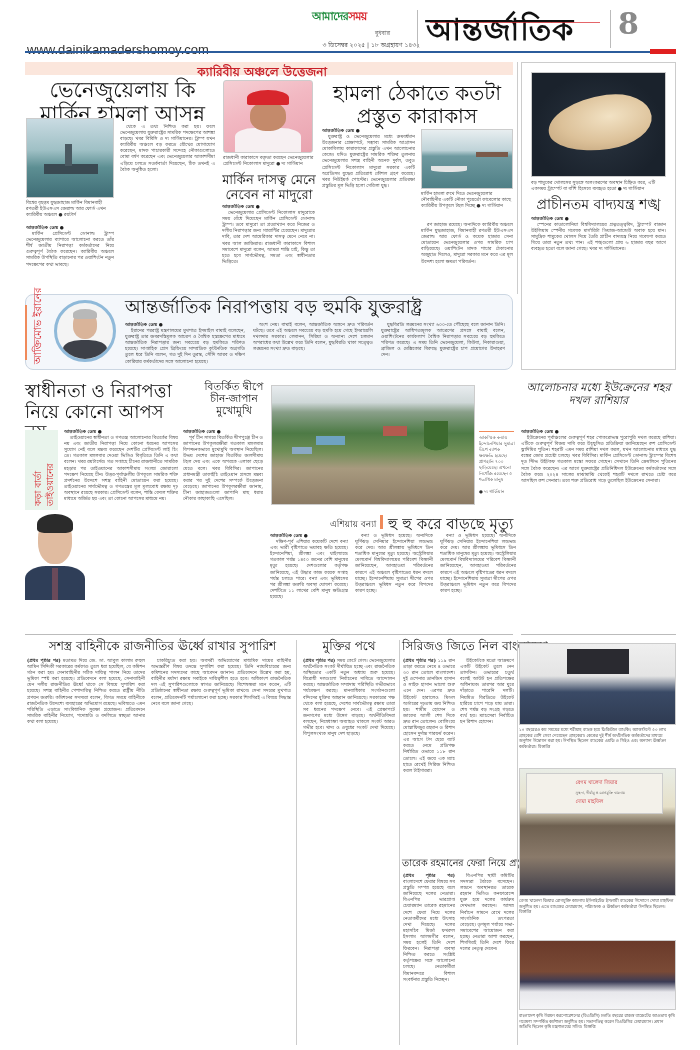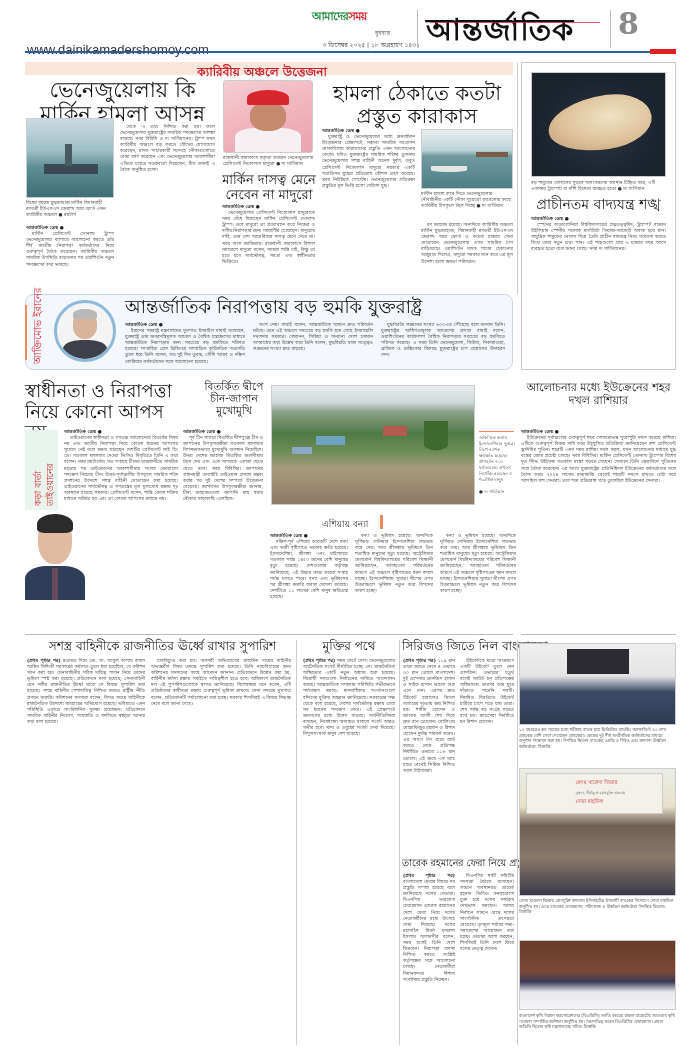--- a/index.html
+++ b/index.html
@@ -209,35 +209,36 @@
   <div class="roof2"></div>
   <div class="roof3"></div>
   <div class="palm"></div>
 </div>
 <div class="abs orange-bar" style="left:479px; top:431px; width:35px; height:1px;"></div>
 <div class="abs caption" style="left:479px; top:435px; width:36px; font-size:4.4px; line-height:6px;">
   <span>আকস্মিক বন্যায় ইন্দোনেশিয়ার সুমাত্রা দ্বীপে ব্যাপক ক্ষয়ক্ষতি হয়েছে। প্রাণহানি ৭০০ ছাড়িয়েছে। এখনো নিখোঁজ রয়েছেন ৫ শতাধিক মানুষ</span><br><br>
   <span>● দ্য গার্ডিয়ান</span>
 </div>
 <div class="abs" style="left:318px; top:513px; width:195px; height:18px;">
-  <span class="abs" style="left:4px; top:4px; font-size:9px; color:#333;">এশিয়ায় বন্যা</span>
+  <span class="abs" style="left:12px; top:4px; font-size:9px; color:#333;">এশিয়ায় বন্যা</span>
   <span class="abs" style="left:62px; top:2px; width:3px; height:14px; background:#f08a5a;"></span>
+  <span class="abs" style="left:70px; top:-1px; font-size:15px; color:#111; white-space:nowrap;">হু হু করে বাড়ছে মৃত্যু</span>
 </div>
 <div class="abs body-text" style="left:270px; top:533px; width:78px; height:97px;">
   <div class="byline">আন্তর্জাতিক ডেস্ক ●</div>
   <p>দক্ষিণ-পূর্ব এশিয়ার কয়েকটি দেশে বন্যা এবং ভারী বৃষ্টিপাতে ভয়াবহ ক্ষতি হয়েছে। ইন্দোনেশিয়া, শ্রীলঙ্কা এবং থাইল্যান্ডে গতকাল পর্যন্ত ১৪৫০ জনের বেশি মানুষের মৃত্যু হয়েছে। দেশগুলোর কর্তৃপক্ষ জানিয়েছে, এই উদ্ধার কাজ কয়েক সপ্তাহ পর্যন্ত চলতে পারে। বন্যা এবং ভূমিধসের পর শ্রীলঙ্কা জরুরি অবস্থা ঘোষণা করেছে। দেশটিতে ১১ লাখের বেশি মানুষ ক্ষতিগ্রস্ত হয়েছে।</p>
 </div>
 <div class="abs body-text" style="left:355px; top:533px; width:78px; height:97px;">
   <p>বন্যা ও ভূমিধস হয়েছে। অন্যদিকে ঘূর্ণিঝড় সেনিয়ার ইন্দোনেশিয়া লন্ডভন্ড করে দেয়। আর শ্রীলঙ্কায় ভূমিধসে তিন শতাধিক মানুষের মৃত্যু হয়েছে। অস্ট্রেলিয়ার মেলবোর্ন বিশ্ববিদ্যালয়ের পরিবেশ বিজ্ঞানী জানিয়েছেন, আবহাওয়া পরিবর্তনের কারণে এই অঞ্চলে বৃষ্টিপাতের ধরন বদলে যাচ্ছে। ইন্দোনেশিয়ায় সুমাত্রা দ্বীপের ওপর উত্তরাঞ্চলে ভূমিধস নতুন করে বিপদের কারণ হচ্ছে।</p>
 </div>
 <div class="abs body-text" style="left:440px; top:533px; width:76px; height:97px;">
   <p>বন্যা ও ভূমিধস হয়েছে। অন্যদিকে ঘূর্ণিঝড় সেনিয়ার ইন্দোনেশিয়া লন্ডভন্ড করে দেয়। আর শ্রীলঙ্কায় ভূমিধসে তিন শতাধিক মানুষের মৃত্যু হয়েছে। অস্ট্রেলিয়ার মেলবোর্ন বিশ্ববিদ্যালয়ের পরিবেশ বিজ্ঞানী জানিয়েছেন, আবহাওয়া পরিবর্তনের কারণে এই অঞ্চলে বৃষ্টিপাতের ধরন বদলে যাচ্ছে। ইন্দোনেশিয়ায় সুমাত্রা দ্বীপের ওপর উত্তরাঞ্চলে ভূমিধস নতুন করে বিপদের কারণ হচ্ছে।</p>
 </div>
 
-<div class="abs hl" style="left:521px; top:382px; width:155px; font-size:11px;">আলোচনার মধ্যে ইউক্রেনের শহর দখল রাশিয়ার</div>
+<div class="abs hl" style="left:521px; top:382px; width:155px; font-size:11px;font-style:italic;">আলোচনার মধ্যে ইউক্রেনের শহর দখল রাশিয়ার</div>
 <div class="abs body-text" style="left:521px; top:429px; width:155px; height:200px;">
   <div class="byline">আন্তর্জাতিক ডেস্ক ●</div>
   <p>ইউক্রেনের পূর্বাঞ্চলের গুরুত্বপূর্ণ শহর পোকরোভস্ক পুরোপুরি দখল করেছে রাশিয়া। এটিকে গুরুত্বপূর্ণ বিজয় দাবি করে উচ্ছ্বসিত প্রতিক্রিয়া জানিয়েছেন রুশ প্রেসিডেন্ট ভ্লাদিমির পুতিন। শহরটি এমন সময় রাশিয়া দখল করল, যখন আলোচনার মাধ্যমে যুদ্ধ বন্ধের জোর প্রচেষ্টা চলছে। খবর বিবিসির। মার্কিন প্রেসিডেন্ট ডোনাল্ড ট্রাম্পের বিশেষ দূত স্টিভ উইটকফ গতকাল মস্কো সফরে গেছেন। সেখানে তিনি ক্রেমলিনে পুতিনের সঙ্গে বৈঠক করেছেন। এর আগে যুক্তরাষ্ট্রের প্রতিনিধিদল ইউক্রেনের কর্মকর্তাদের সঙ্গে বৈঠক করে। ২০২৪ সালের মাঝামাঝি থেকেই শহরটি দখলে রাখতে চেষ্টা করে আসছিল রুশ সেনারা। তবে শক্ত প্রতিরোধ গড়ে তুলেছিল ইউক্রেনের সেনারা।</p>
 </div>
 
 <div class="abs hrule" style="left:25px; top:634px; width:488px;"></div>
 <div class="abs hrule" style="left:521px; top:634px; width:155px;"></div>
 
 <div class="abs hl" style="left:30px; top:640px; width:265px; font-size:12px;">সশস্ত্র বাহিনীকে রাজনীতির ঊর্ধ্বে রাখার সুপারিশ</div>
 <div class="abs body-text" style="left:27px; top:658px; width:118px; height:385px;">

